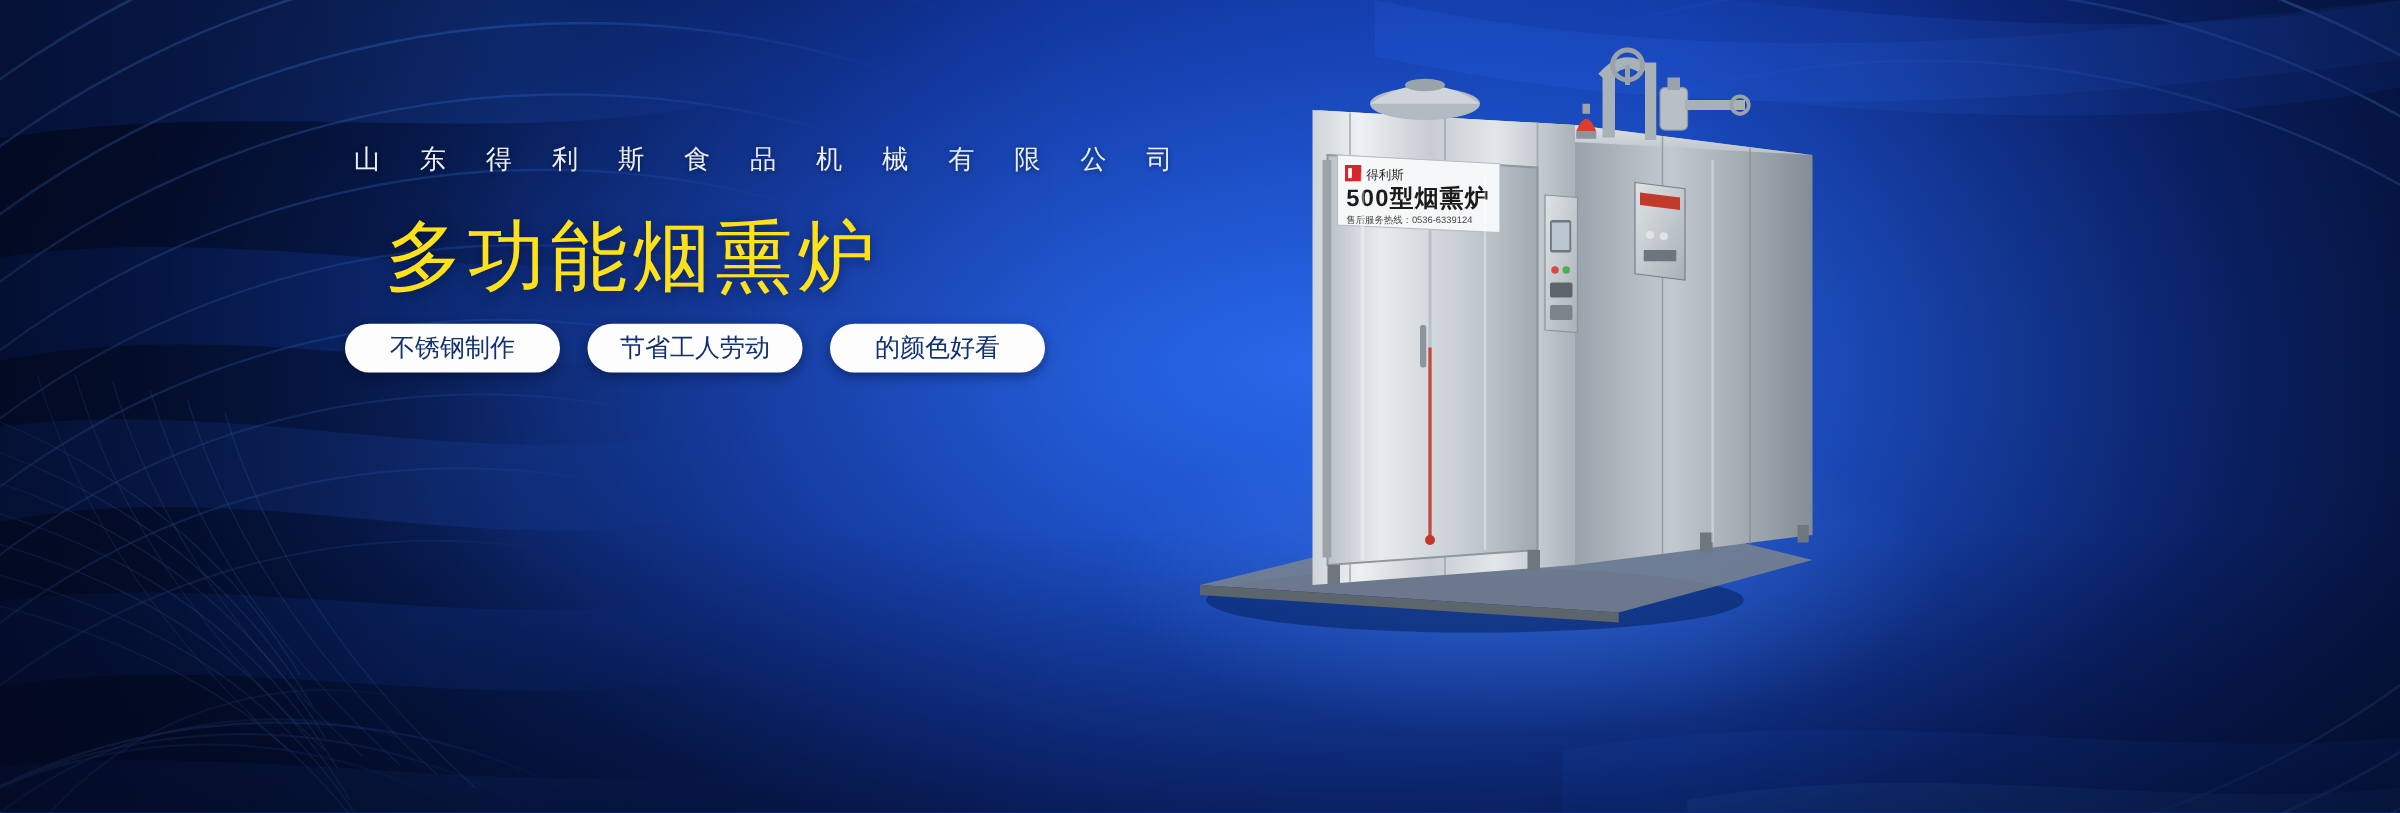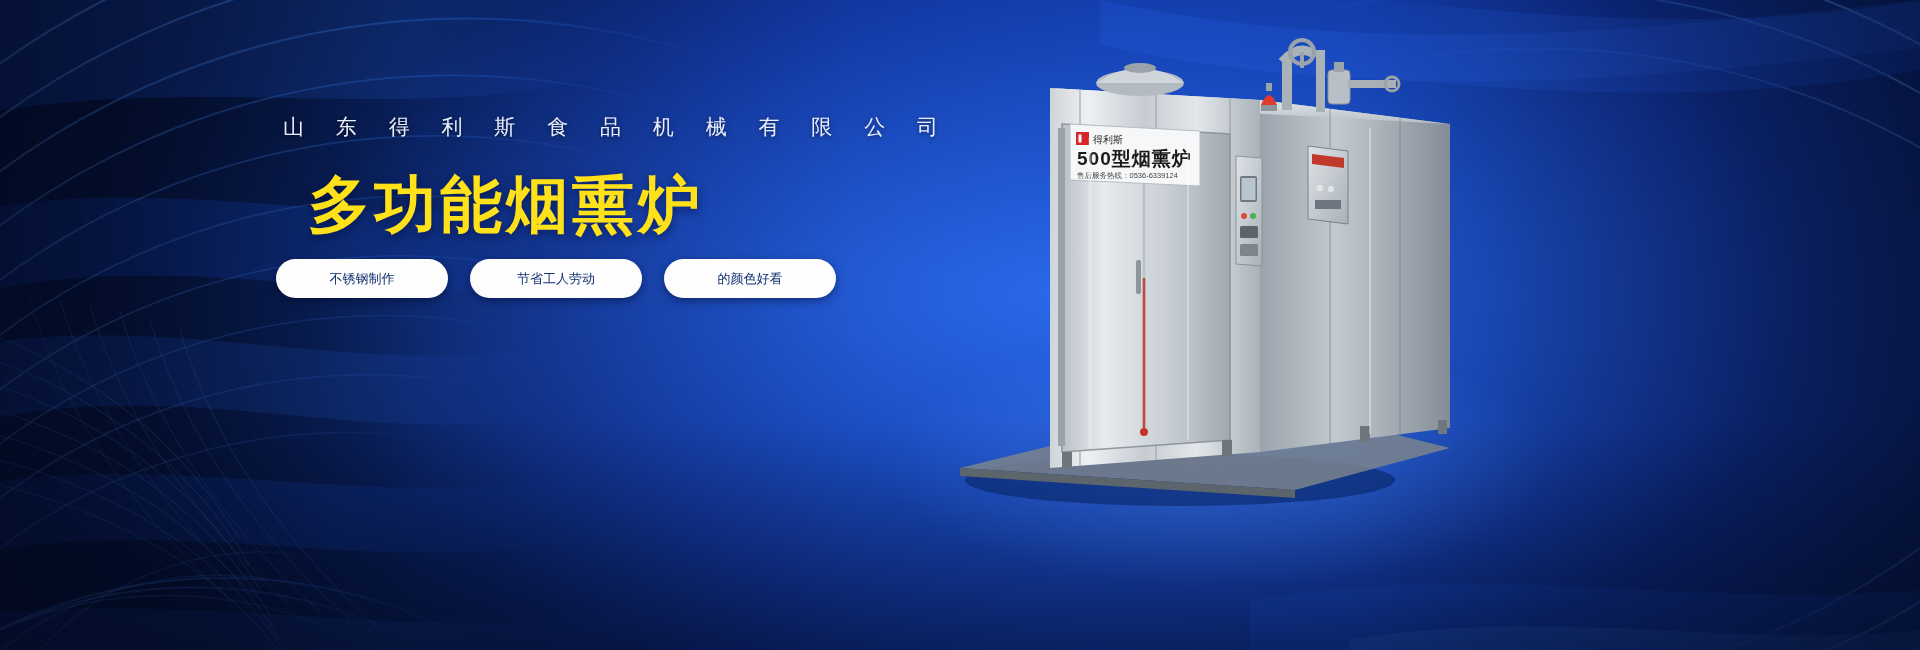--- a/index.html
+++ b/index.html
@@ -29,29 +29,29 @@
   .content{position:absolute;left:0;top:0;width:880px;height:552px;}
 
   .company{
     position:absolute;left:283px;top:113px;
     font-size:21px;letter-spacing:13px;color:#e8eefc;
     text-shadow:0 1px 4px rgba(0,0,0,.5);white-space:nowrap;
   }
 
   .headline{
     position:absolute;left:308px;top:163px;
-    font-size:62px;font-weight:bold;letter-spacing:4px;
+    font-size:62px;font-weight:normal;letter-spacing:4px;
     color:#ffe11a;white-space:nowrap;
     text-shadow:0 3px 10px rgba(0,10,60,.55);
   }
 
   .pills{position:absolute;left:276px;top:259px;display:flex;gap:22px;}
   .pill{
     height:39px;min-width:120px;padding:0 26px;border-radius:22px;
-    background:#fdfdfd;color:#10316f;font-size:13px;
+    background:#fdfdfd;color:#10316f;font-size:20px;
     display:flex;align-items:center;justify-content:center;white-space:nowrap;
     box-shadow:0 3px 9px rgba(0,6,40,.45);
   }
 
   .desc{
     position:absolute;left:249px;top:326px;width:560px;
     color:#f2f6ff;font-size:17.5px;line-height:27px;
     text-shadow:0 1px 4px rgba(0,8,40,.65);
   }
   .desc p{margin:0;}

